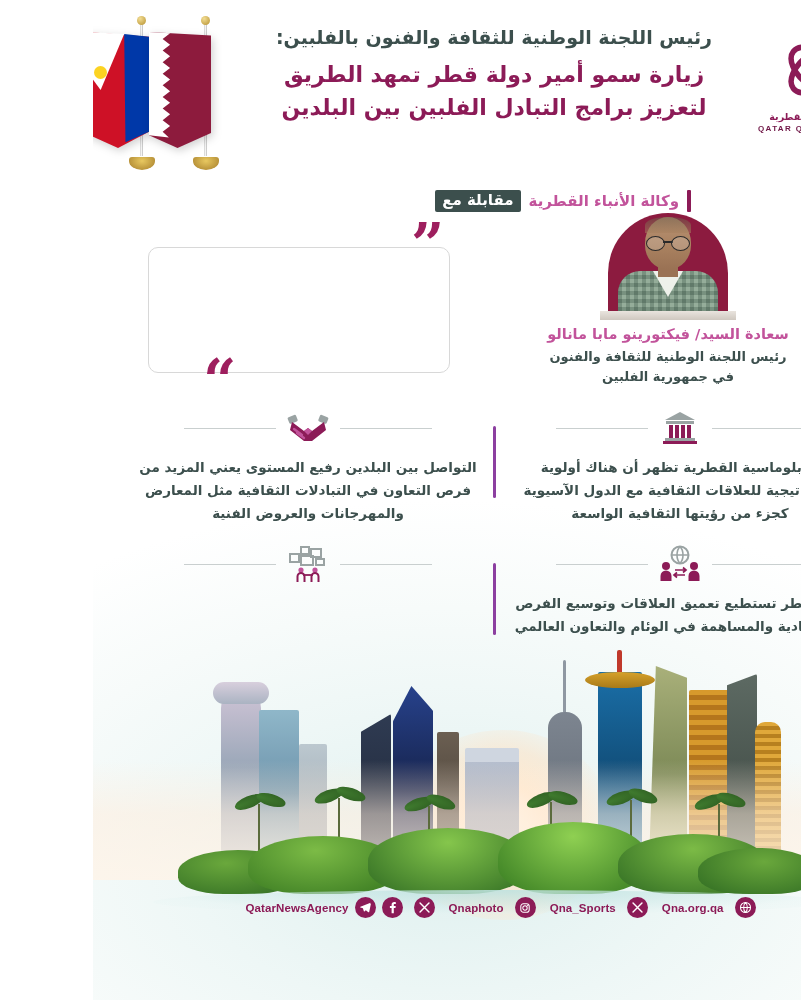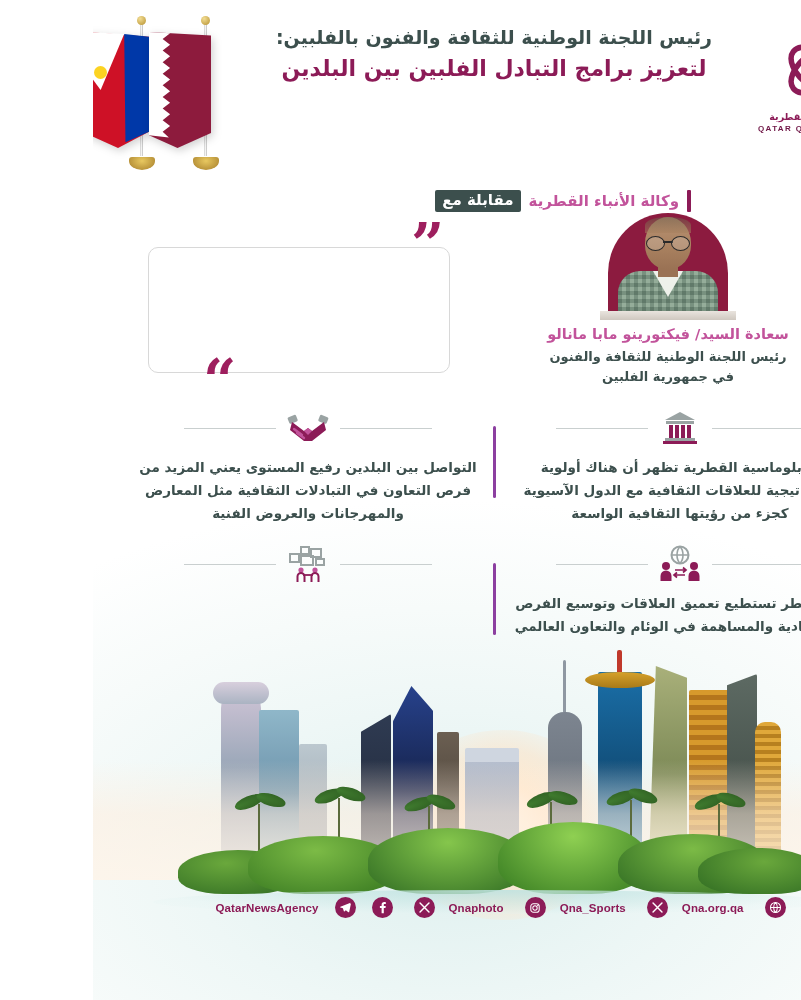--- a/index.html
+++ b/index.html
@@ -135,21 +135,21 @@
   .bush{position:absolute;bottom:0;border-radius:50% 50% 38% 38%;}
   .palm{position:absolute;bottom:34px;width:2px;background:#5b6b3c;}
   .frond{position:absolute;width:30px;height:12px;border-radius:50%;
      background:radial-gradient(ellipse at 10% 50%,#3f7a2e,#2f5f22);}
   .water{position:absolute;left:60px;bottom:26px;width:680px;height:24px;
      background:radial-gradient(ellipse at 50% 0%,rgba(190,226,224,.9),rgba(226,243,242,.25) 70%,rgba(255,255,255,0));
      border-radius:50%;}
 
   .social{position:absolute;left:0;bottom:22px;width:801px;
      display:flex;align-items:center;justify-content:center;gap:0;}
-  .s-item{display:flex;align-items:center;gap:21px;margin-left:14px;}
+  .s-item{display:flex;align-items:center;gap:11px;margin-left:14px;}
   .s-ic{width:21px;height:21px;border-radius:50%;background:#8c1b57;
      display:flex;align-items:center;justify-content:center;color:#fff;}
   .s-ic.group{margin-left:-5px;}
   .s-lbl{color:#8c1b57;font-size:11.5px;font-weight:bold;
      font-family:"Liberation Sans",sans-serif;letter-spacing:.1px;}
 </style>
 </head>
 <body>
 
 <div id="page">
@@ -174,20 +174,21 @@
         <div class="cloth qa" style="left:-36px;">
           <div class="c1"></div>
             <div class="c2"></div>
         </div>
         <div class="base"></div>
       </div>
     </div>
 
     <div class="title-wrap">
       <div class="t-line1">رئيس اللجنة الوطنية للثقافة والفنون بالفلبين:</div>
+      <div class="t-line2">زيارة سمو أمير دولة قطر تمهد الطريق</div>
       <div class="t-line3">لتعزيز برامج التبادل الفلبين بين البلدين</div>
     </div>
 
     <div class="qna-logo">
       <svg class="qna-mark" viewBox="0 0 120 76">
         <g fill="none" stroke="#8c1b57" stroke-width="5.5">
           <ellipse cx="60" cy="40" rx="30" ry="17" transform="rotate(38 60 40)"></ellipse>
           <ellipse cx="60" cy="40" rx="30" ry="17" transform="rotate(-38 60 40)"></ellipse>
         </g>
         <rect x="86" y="14" width="8" height="8" fill="#c2539b"></rect>

